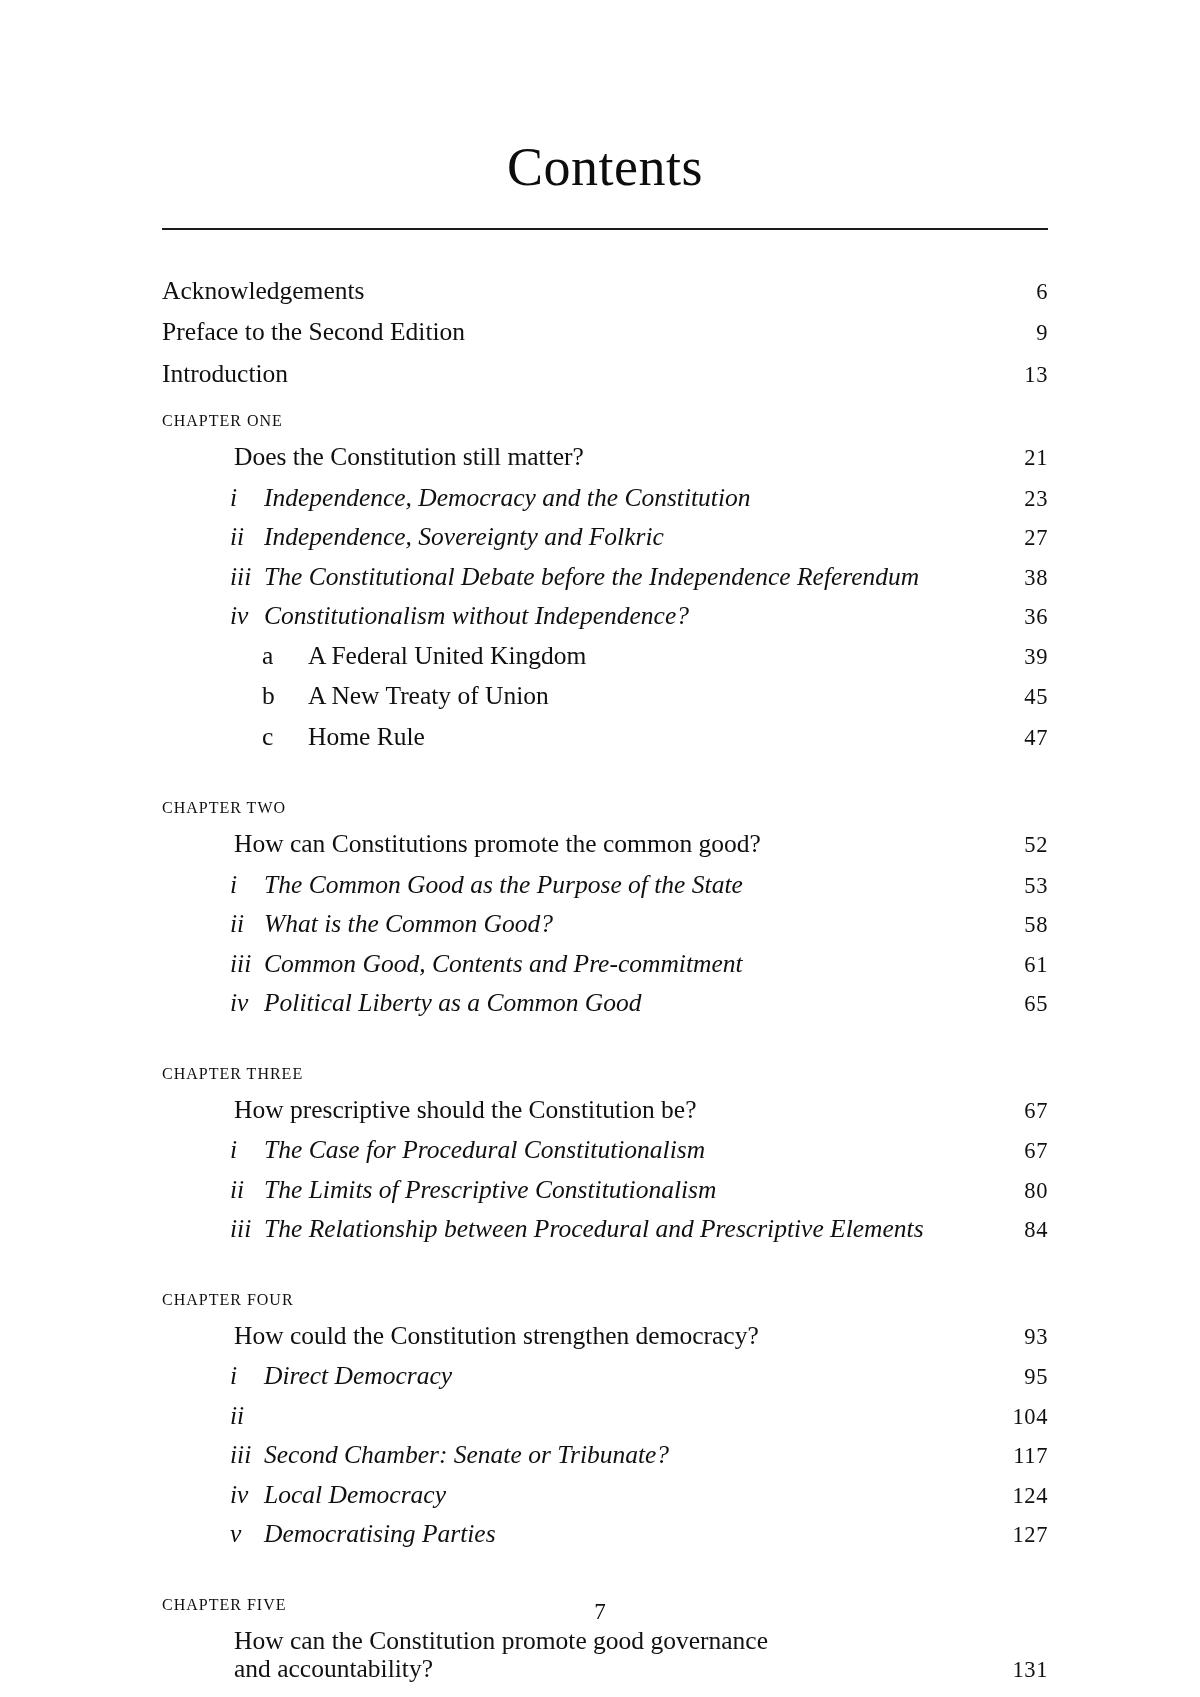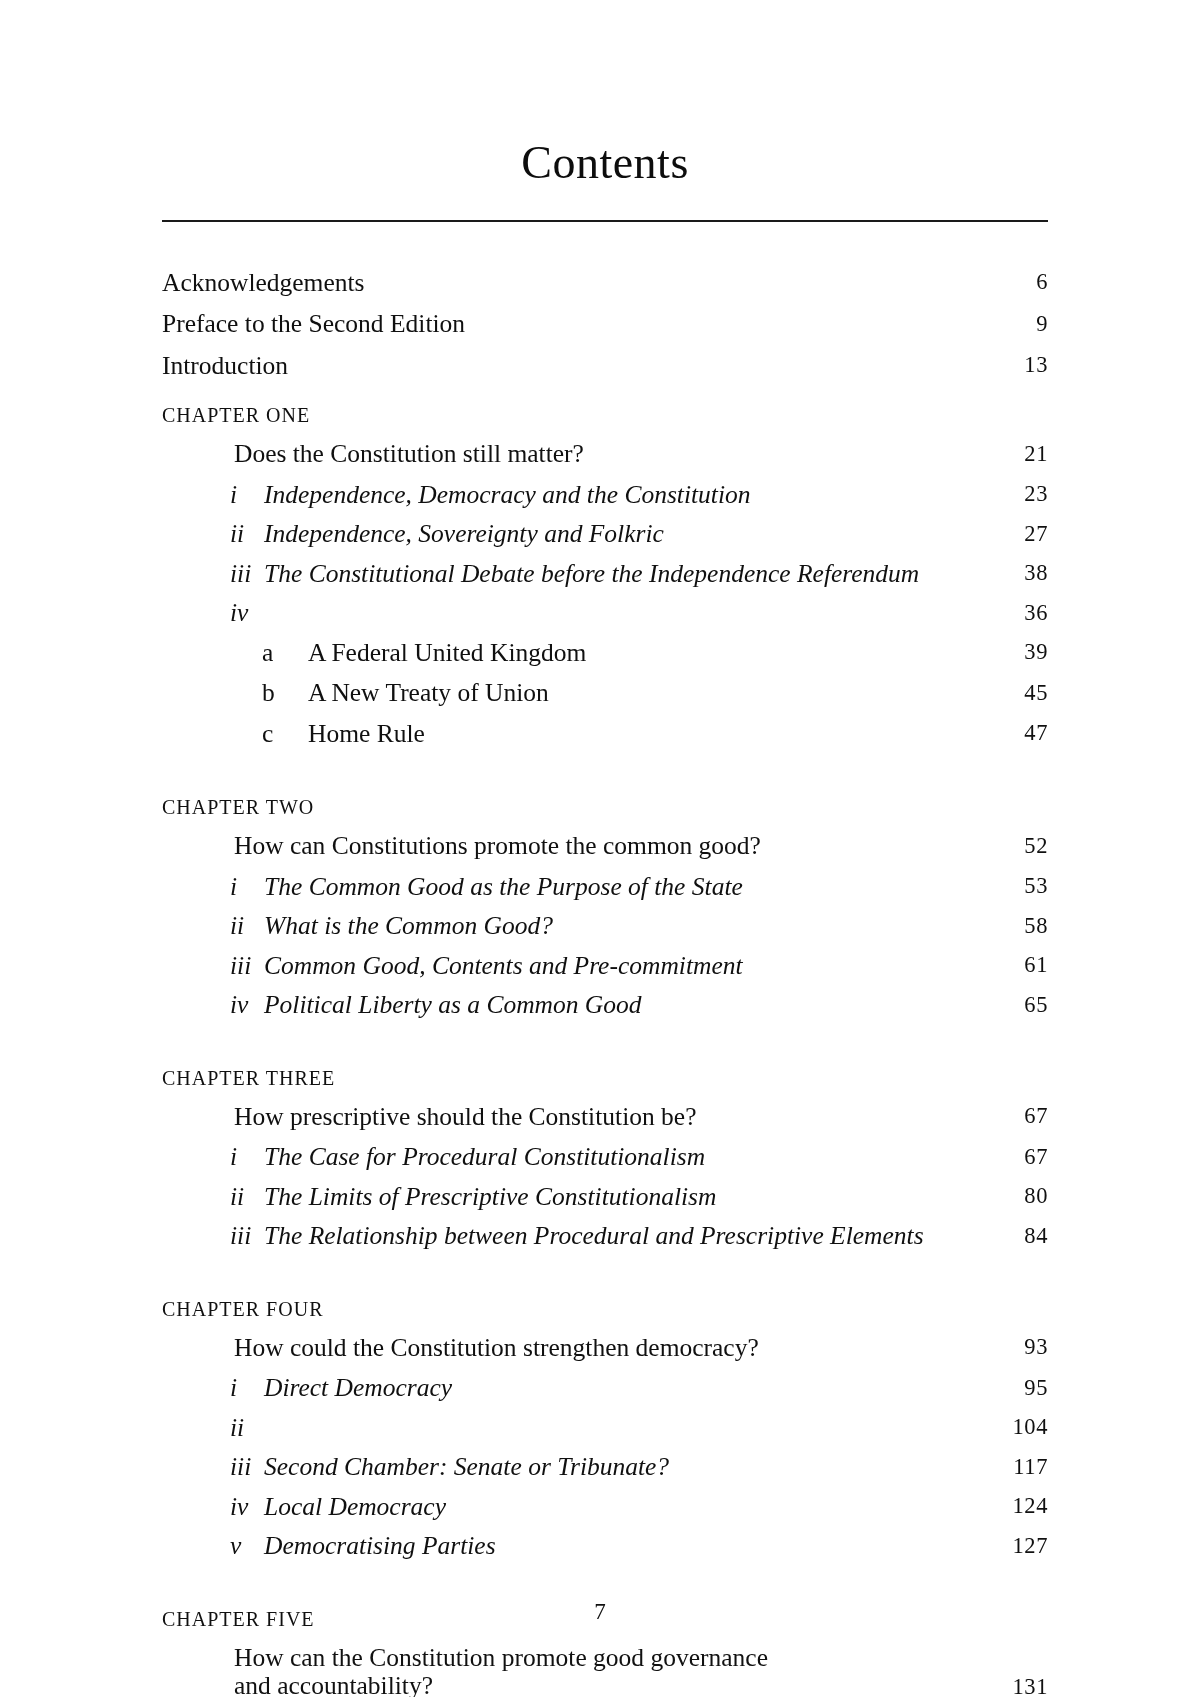--- a/index.html
+++ b/index.html
@@ -20,41 +20,41 @@
   .content-frame {
     position: absolute;
     left: 162px;
     top: 0;
     width: 886px;
     height: 100%;
   }
   
   .toc-title {
     text-align: center;
-    font-size: 46px;
+    font-size: 54px;
     font-weight: 400;
     letter-spacing: 0.5px;
     margin: 0;
     padding-top: 140px;
     line-height: 1.0;
     color: #0d0d0d;
   }
   .title-rule {
     margin-top: 34px;
     width: 886px;
     height: 1.6px;
     background: #1a1a1a;
   }
   
   .toc-list {
     margin-top: 48px;
   }
   .toc-row {
     display: flex;
-    align-items: center;
+    align-items: flex-end;
     font-size: 25.5px;
     line-height: 1.0;
     margin-bottom: 15px;
     color: #101010;
   }
   .toc-row .label {
     flex: 0 1 auto;
     white-space: nowrap;
   }
   .toc-row .spacer {
@@ -68,21 +68,21 @@
     text-align: right;
     width: 56px;
     color: #101010;
   }
   
   .row-front {
     margin-bottom: 16px;
   }
   
   .chapter-label {
-    font-size: 20px;
+    font-size: 16px;
     letter-spacing: 1.0px;
     text-transform: uppercase;
     margin-top: 26px;
     margin-bottom: 14px;
     color: #101010;
   }
   
   .row-l1 .label {
     padding-left: 72px;
   }
@@ -210,20 +210,21 @@
           <span class="label">
             <span class="num">iii</span>
             <span>The Constitutional Debate before the Independence Referendum</span>
           </span>
           <span class="spacer"></span>
           <span class="pageno">38</span>
         </div>
         <div class="toc-row row-l2">
           <span class="label">
             <span class="num">iv</span>
+            <span>Constitutionalism without Independence?</span>
           </span>
           <span class="spacer"></span>
           <span class="pageno">36</span>
         </div>
         <div class="toc-row row-l3">
           <span class="label">
             <span class="num">a</span>
             <span>A Federal United Kingdom</span>
           </span>
           <span class="spacer"></span>

